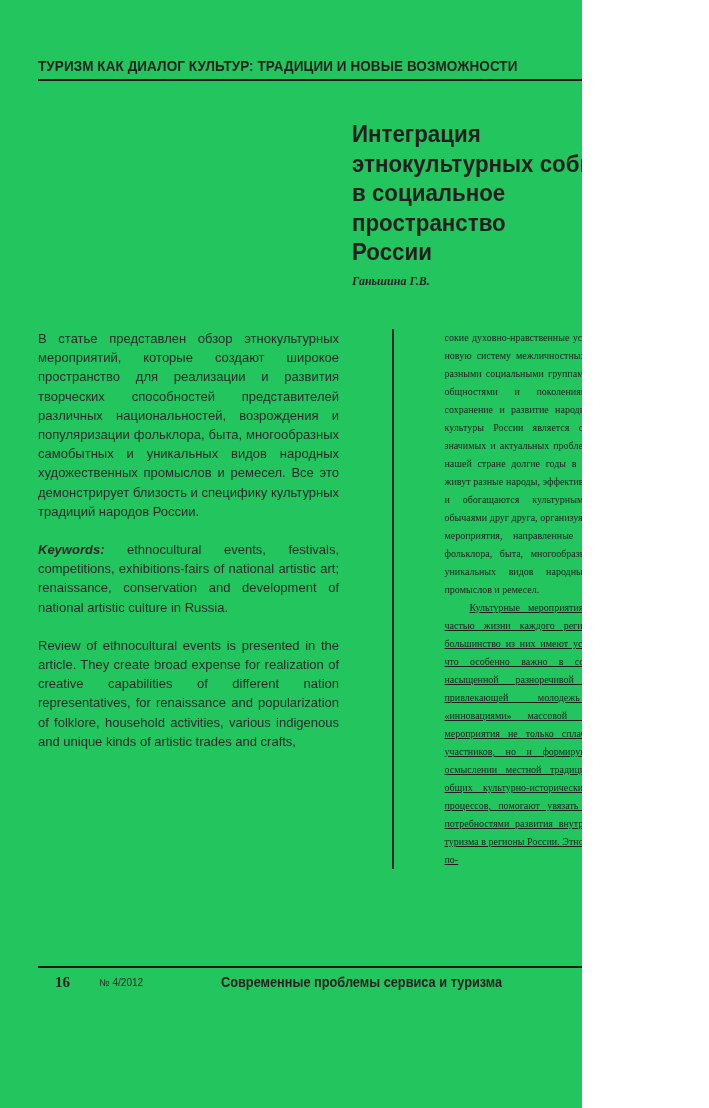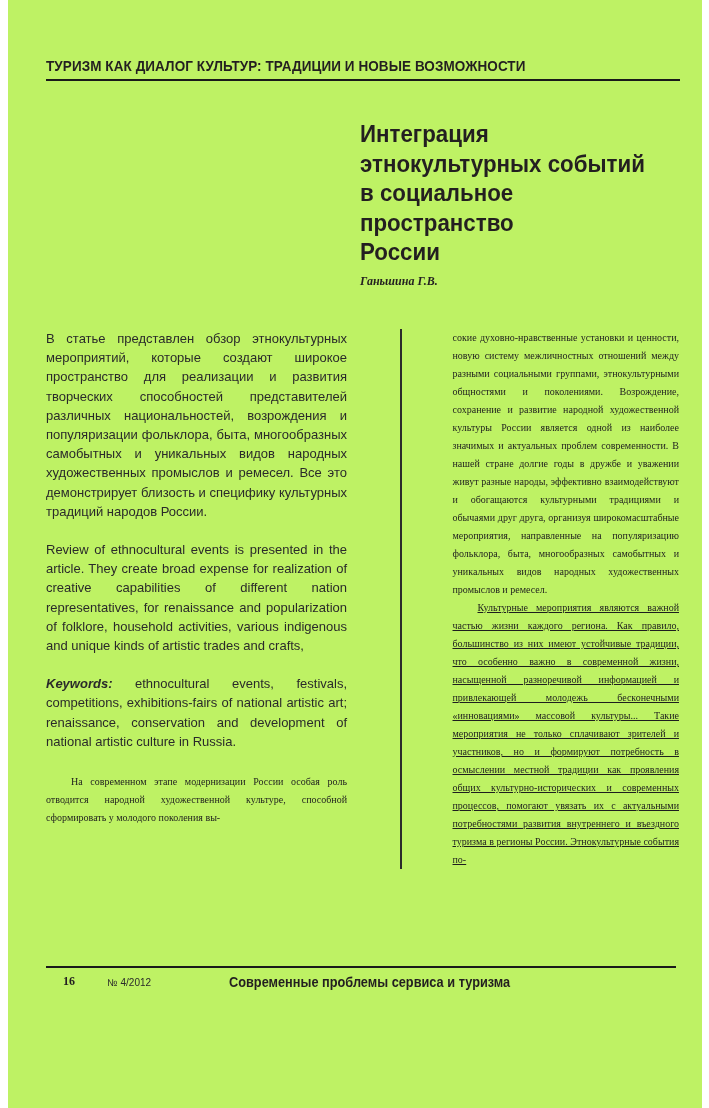--- a/index.html
+++ b/index.html
@@ -2,27 +2,26 @@
 <html><head>
 <meta charset="utf-8">
 <style>
   html, body {
     margin: 0;
     padding: 0;
     background: #ffffff;
   }
   .page {
     position: relative;
-    width: 694px;
+    width: 582px;
     height: 1108px;
-    background: #bef264;
+    background: #22c55e;
     overflow: hidden;
     font-family: "Liberation Sans", sans-serif;
     color: #231f20;
-    margin-left: 8px;
   }
 
   
   .running-head {
     position: absolute;
     left: 38px;
     top: 57px;
     font-family: "Liberation Sans", sans-serif;
     font-size: 15.5px;
     font-weight: bold;
@@ -119,21 +118,21 @@
     top: 966px;
     width: 630px;
     height: 2px;
     background: #1a1a1a;
   }
   .page-number {
     position: absolute;
     left: 55px;
     top: 974px;
     font-family: "Liberation Serif", serif;
-    font-size: 12px;
+    font-size: 15px;
     font-weight: bold;
     color: #231f20;
   }
   .issue-label {
     position: absolute;
     left: 99px;
     top: 977px;
     font-family: "Liberation Sans", sans-serif;
     font-size: 10px;
     color: #2a2a2a;
@@ -167,25 +166,24 @@
   </div>
 
   <div class="author">Ганьшина Г.В.</div>
 
   <div class="columns">
 
     <div class="col-left">
       <p class="sans-p">В статье представлен обзор этнокультурных мероприятий, которые создают широкое пространство для реализации и развития творческих способностей представителей различных национальностей, возрождения и популяризации фольклора, быта, многообразных самобытных и уникальных видов народных художественных промыслов и ремесел. Все это демонстрирует близость и специфику культурных традиций народов России.</p>
 
 
+      <p class="sans-p"><span class="kw-lead">Keywords:</span><span> ethnocultural events, festivals, competitions, exhibitions-fairs of national artistic art; renaissance, conservation and development of national artistic culture in Russia.</span></p>
+
       <p class="sans-p">Review of ethnocultural events is presented in the article. They create broad expense for realization of creative capabilities of different nation representatives, for renaissance and popularization of folklore, household activities, various indigenous and unique kinds of artistic trades and crafts,</p>
 
-      <p class="sans-p"><span class="kw-lead">Keywords:</span><span> ethnocultural events, festivals, competitions, exhibitions-fairs of national artistic art; renaissance, conservation and development of national artistic culture in Russia.</span></p>
-
-      <p class="serif-p serif-first indent">На современном этапе модернизации России особая роль отводится народной художественной культуре, способной сформировать у молодого поколения вы-</p>
     </div>
 
     <div class="col-divider"></div>
 
     <div class="col-right">
       <p class="serif-p">сокие духовно-нравственные установки и ценности, новую систему межличностных отношений между разными социальными группами, этнокультурными общностями и поколениями. Возрождение, сохранение и развитие народной художественной культуры России является одной из наиболее значимых и актуальных проблем современности. В нашей стране долгие годы в дружбе и уважении живут разные народы, эффективно взаимодействуют и обогащаются культурными традициями и обычаями друг друга, организуя широкомасштабные мероприятия, направленные на популяризацию фольклора, быта, многообразных самобытных и уникальных видов народных художественных промыслов и ремесел.</p>
       <p class="serif-p indent p-gap">Культурные мероприятия являются важной частью жизни каждого региона. Как правило, большинство из них имеют устойчивые традиции, что особенно важно в современной жизни, насыщенной разноречивой информацией и привлекающей молодежь бесконечными «инновациями» массовой культуры... Такие мероприятия не только сплачивают зрителей и участников, но и формируют потребность в осмыслении местной традиции как проявления общих культурно-исторических и современных процессов, помогают увязать их с актуальными потребностями развития внутреннего и въездного туризма в регионы России. Этнокультурные события по-</p>
     </div>
 
   </div>

